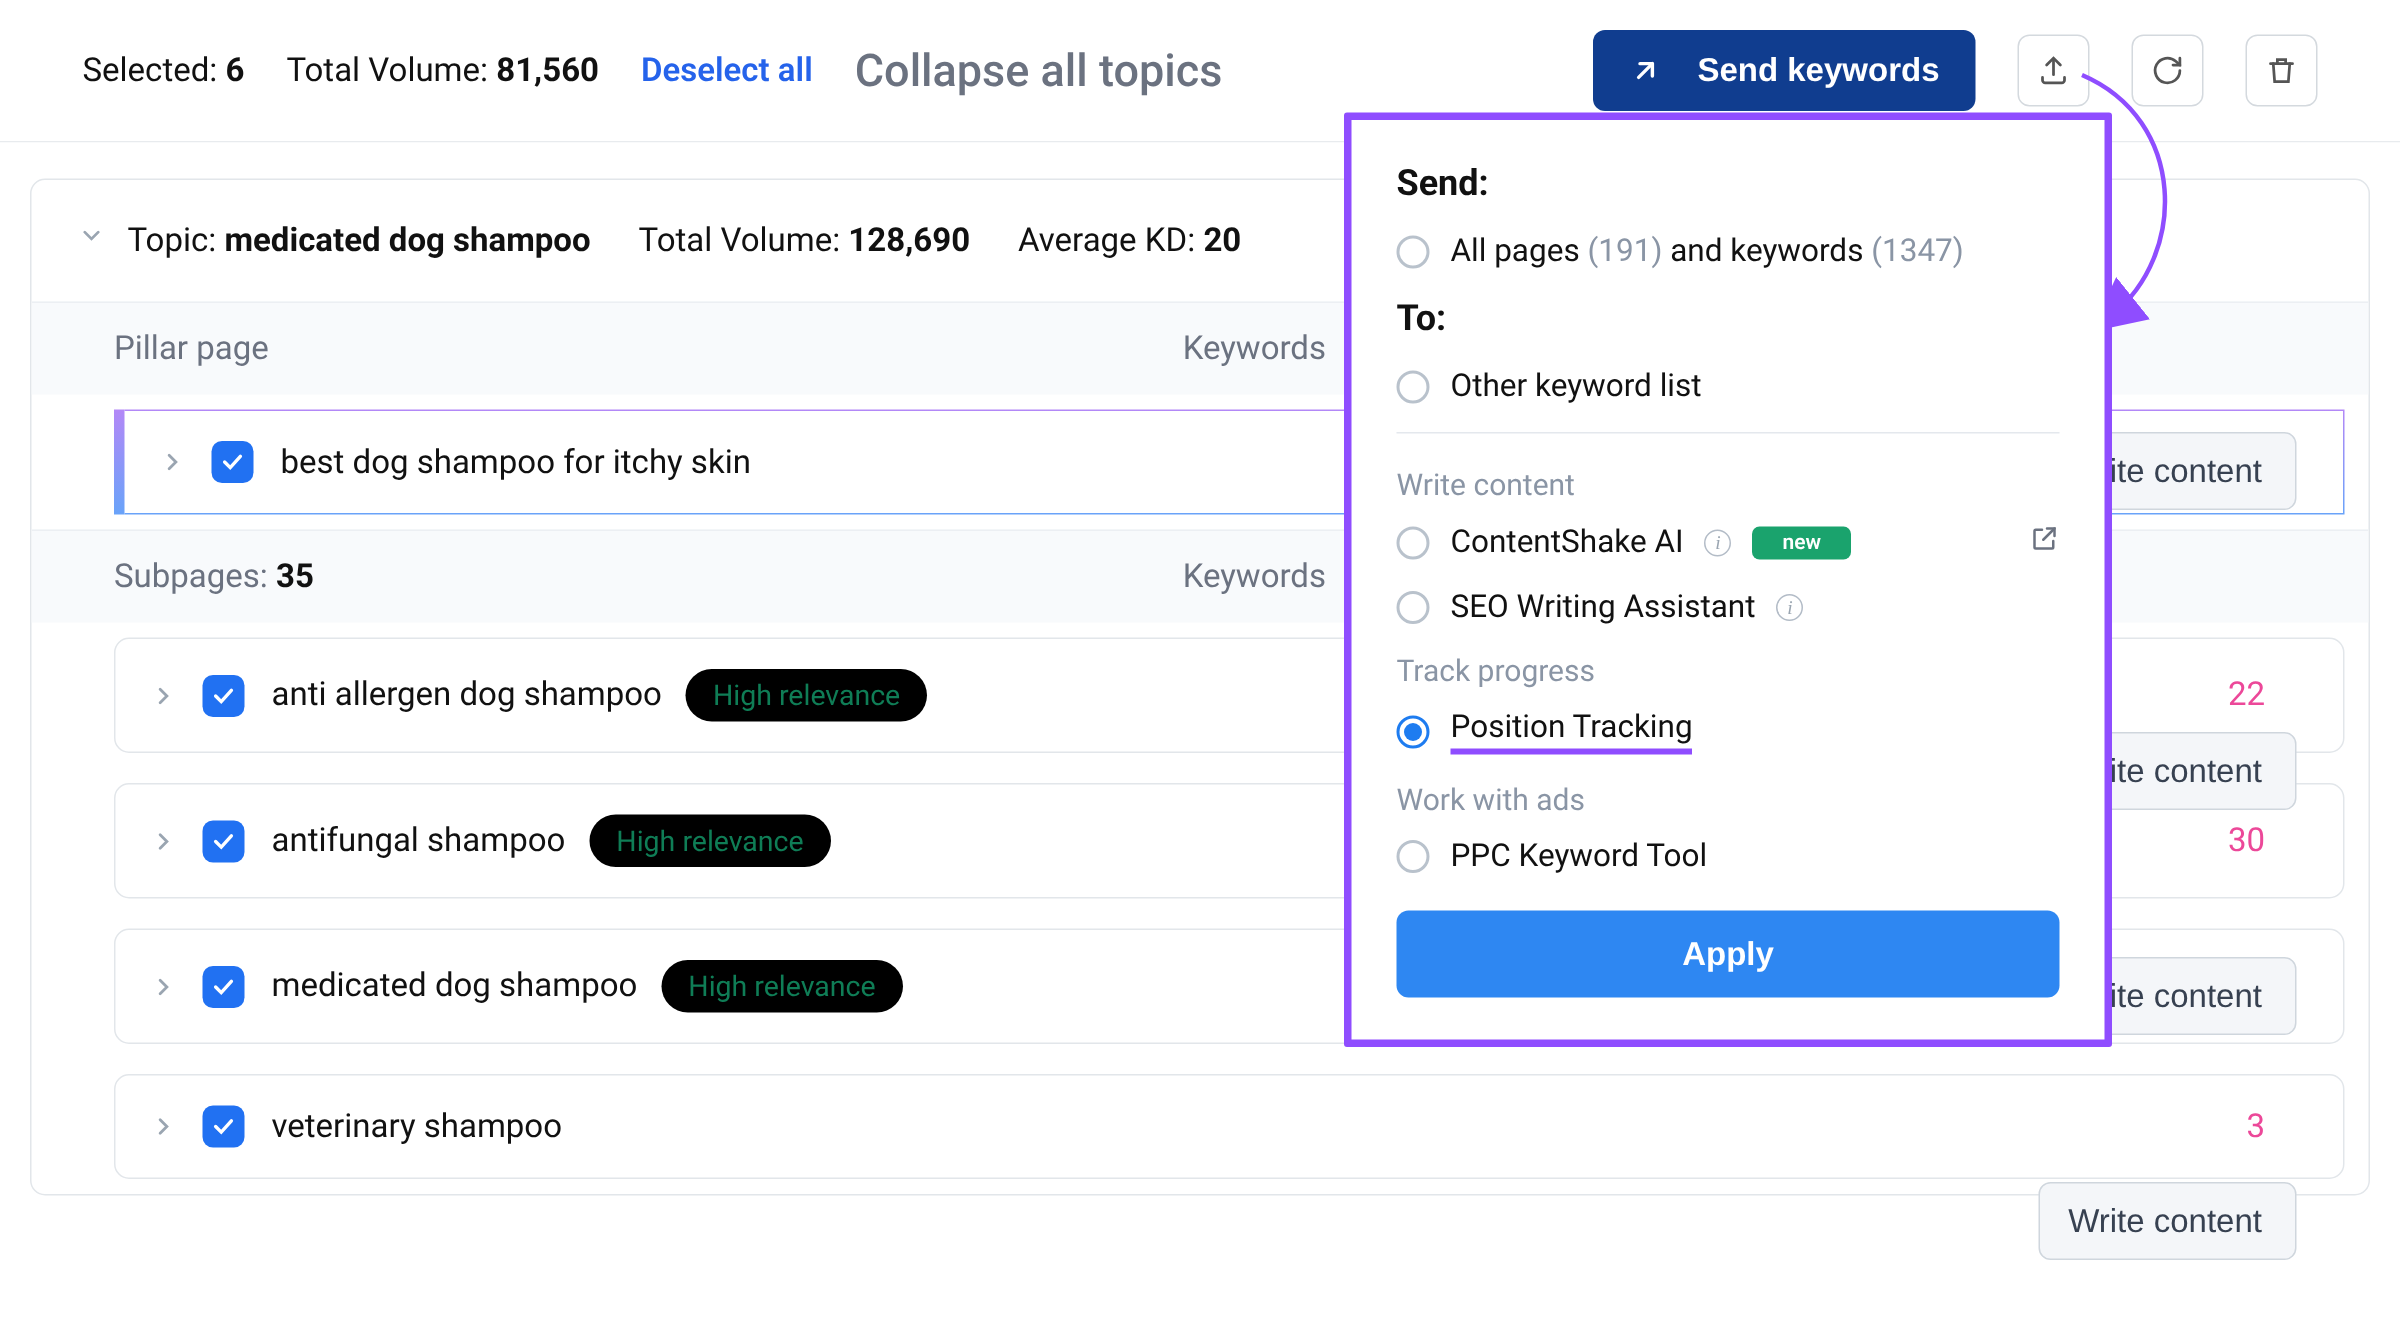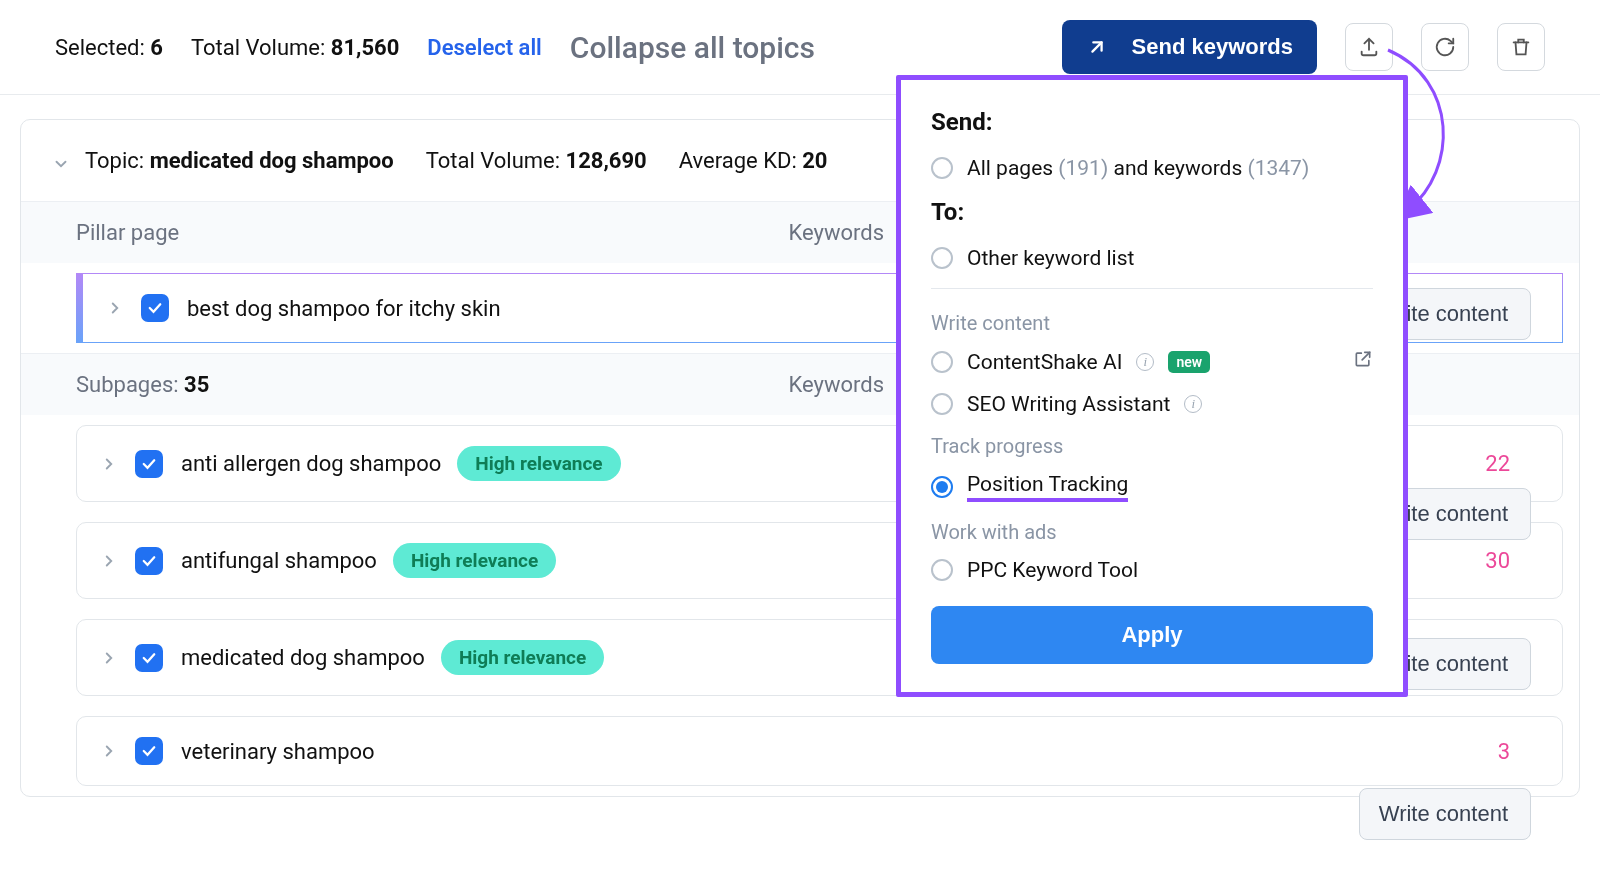--- a/index.html
+++ b/index.html
@@ -11,56 +11,56 @@
 .link-blue { color: #2563eb; font-size: 22px; font-weight: 600; cursor: pointer; }
 .link-gray { color: #6b7280; font-size: 30px; font-weight: 500; cursor: pointer; }
 .topbar-spacer { flex: 1; }
 .send-btn { background: #103d8f; color: #fff; border: none; border-radius: 8px; padding: 14px 24px; font-size: 22px; font-weight: 600; display: flex; align-items: center; gap: 24px; cursor: pointer; }
 .icon-btn { width: 48px; height: 48px; border: 1px solid #d4d9de; border-radius: 8px; background: #fff; display: flex; align-items: center; justify-content: center; cursor: pointer; color: #555; }
 .icon-btn svg { width: 22px; height: 22px; }
 .send-btn svg { width: 22px; height: 22px; }
 
 .main { padding: 24px 20px 0 20px; background: #fff; }
 .panel { border: 1px solid #e2e6ea; border-radius: 10px; overflow: hidden; }
-.topic-header { display: flex; align-items: flex-end; gap: 14px; padding: 28px 30px; font-size: 22px; }
+.topic-header { display: flex; align-items: flex-start; gap: 14px; padding: 28px 30px; font-size: 22px; }
 .chev { width: 20px; display: flex; align-items: center; justify-content: center; color: #9aa5b1; cursor: pointer; }
 .chev svg { width: 18px; height: 18px; }
 .topic-header .label { color: #111; }
 .topic-header .label b { font-weight: 700; }
 .metric { margin-left: 18px; color: #111; }
 .metric b { font-weight: 700; }
 
 .section-head { background: #f8fafc; padding: 18px 55px 18px 55px; display: flex; align-items: center; font-size: 22px; color: #6b7280; border-top: 1px solid #eceff3; }
 .section-head .col-kw { margin-left: auto; margin-right: 640px; }
 
 .row { display: flex; align-items: center; padding: 0; }
 .row-card { margin: 10px 16px 10px 55px; display: flex; align-items: center; border: 1px solid #e2e6ea; border-radius: 10px; padding: 20px 22px; background: #fff; position: relative; flex: 1; }
 .row-card.pillar { border-left: 6px solid; border-image: linear-gradient(180deg,#b388f7,#69a3f9) 1; border-radius: 10px; border-left-width: 7px; }
 .row .chev { margin-right: 16px; }
 .checkbox { width: 28px; height: 28px; border-radius: 7px; background: #2171f2; display: flex; align-items: center; justify-content: center; margin-right: 18px; cursor: pointer; }
 .checkbox svg { width: 18px; height: 18px; color: #fff; }
 .row-title { font-size: 22px; color: #111; }
-.badge { margin-left: 16px; background: #5eead4; color: #0f7d56; border-radius: 999px; padding: 6px 18px; font-size: 19px; font-weight: 700; }
+.badge { margin-left: 16px; background: #000000; color: #0f7d56; border-radius: 999px; padding: 6px 18px; font-size: 19px; font-weight: 400; }
 .row-kw { margin-left: auto; margin-right: 30px; font-size: 22px; color: #ec4899; width: 60px; text-align: right; }
 .write-btn { border: 1px solid #cfd6dd; background: #f4f6f9; color: #374151; border-radius: 8px; padding: 12px 22px; font-size: 22px; cursor: pointer; margin-right: 4px; }
 
 .subhead-num b { color: #111; font-weight: 700; }
 
 .popup { position: absolute; top: 75px; left: 896px; width: 512px; background: #fff; border: 5px solid #8f4dff; border-radius: 2px; padding: 28px 30px 28px 30px; z-index: 10; }
 .popup h3 { font-size: 24px; font-weight: 700; margin-bottom: 20px; }
 .radio-row { display: flex; align-items: center; gap: 14px; font-size: 21px; margin-bottom: 16px; cursor: pointer; }
 .radio { width: 22px; height: 22px; border: 2px solid #b9c2cc; border-radius: 50%; display: flex; align-items: center; justify-content: center; flex-shrink: 0; }
 .radio.selected { border-color: #1e7cf0; }
 .radio.selected::after { content: ""; width: 12px; height: 12px; background: #1e7cf0; border-radius: 50%; }
 .muted { color: #8a95a5; }
 .popup hr { border: none; border-top: 1px solid #e4e8ed; margin: 16px 0 22px 0; }
 .group-label { color: #8a95a5; font-size: 20px; margin-bottom: 14px; }
 .option-row { display: flex; align-items: center; gap: 14px; font-size: 21px; margin-bottom: 18px; cursor: pointer; }
 .info-icon { width: 18px; height: 18px; border-radius: 50%; border: 1.5px solid #b3bcc7; color: #9aa5b1; font-size: 13px; display: flex; align-items: center; justify-content: center; font-style: italic; font-family: Georgia, serif; }
-.new-badge { background: #1aa36d; color: #fff; font-size: 14px; font-weight: 600; border-radius: 5px; padding: 3px 8px; }
+.new-badge { background: #1aa36d; color: #fff; font-size: 14px; font-weight: 600; border-radius: 5px; padding: 3px 20px; }
 .ext-icon { margin-left: auto; color: #6b7280; }
 .ext-icon svg { width: 20px; height: 20px; }
 .apply-btn { width: 100%; background: #2e87f2; color: #fff; border: none; border-radius: 8px; padding: 16px; font-size: 22px; font-weight: 600; cursor: pointer; margin-top: 6px; }
 .underline-track { border-bottom: 4px solid #8f4dff; padding-bottom: 2px; }
 
 .arrow-svg { position: absolute; top: 40px; left: 1288px; z-index: 5; pointer-events: none; }
 
 .right-writes { position: absolute; right: 65px; display: flex; flex-direction: column; gap: 68px; top: 288px; }
 .right-writes .write-btn { width: 172px; text-align: center; }
 </style>

